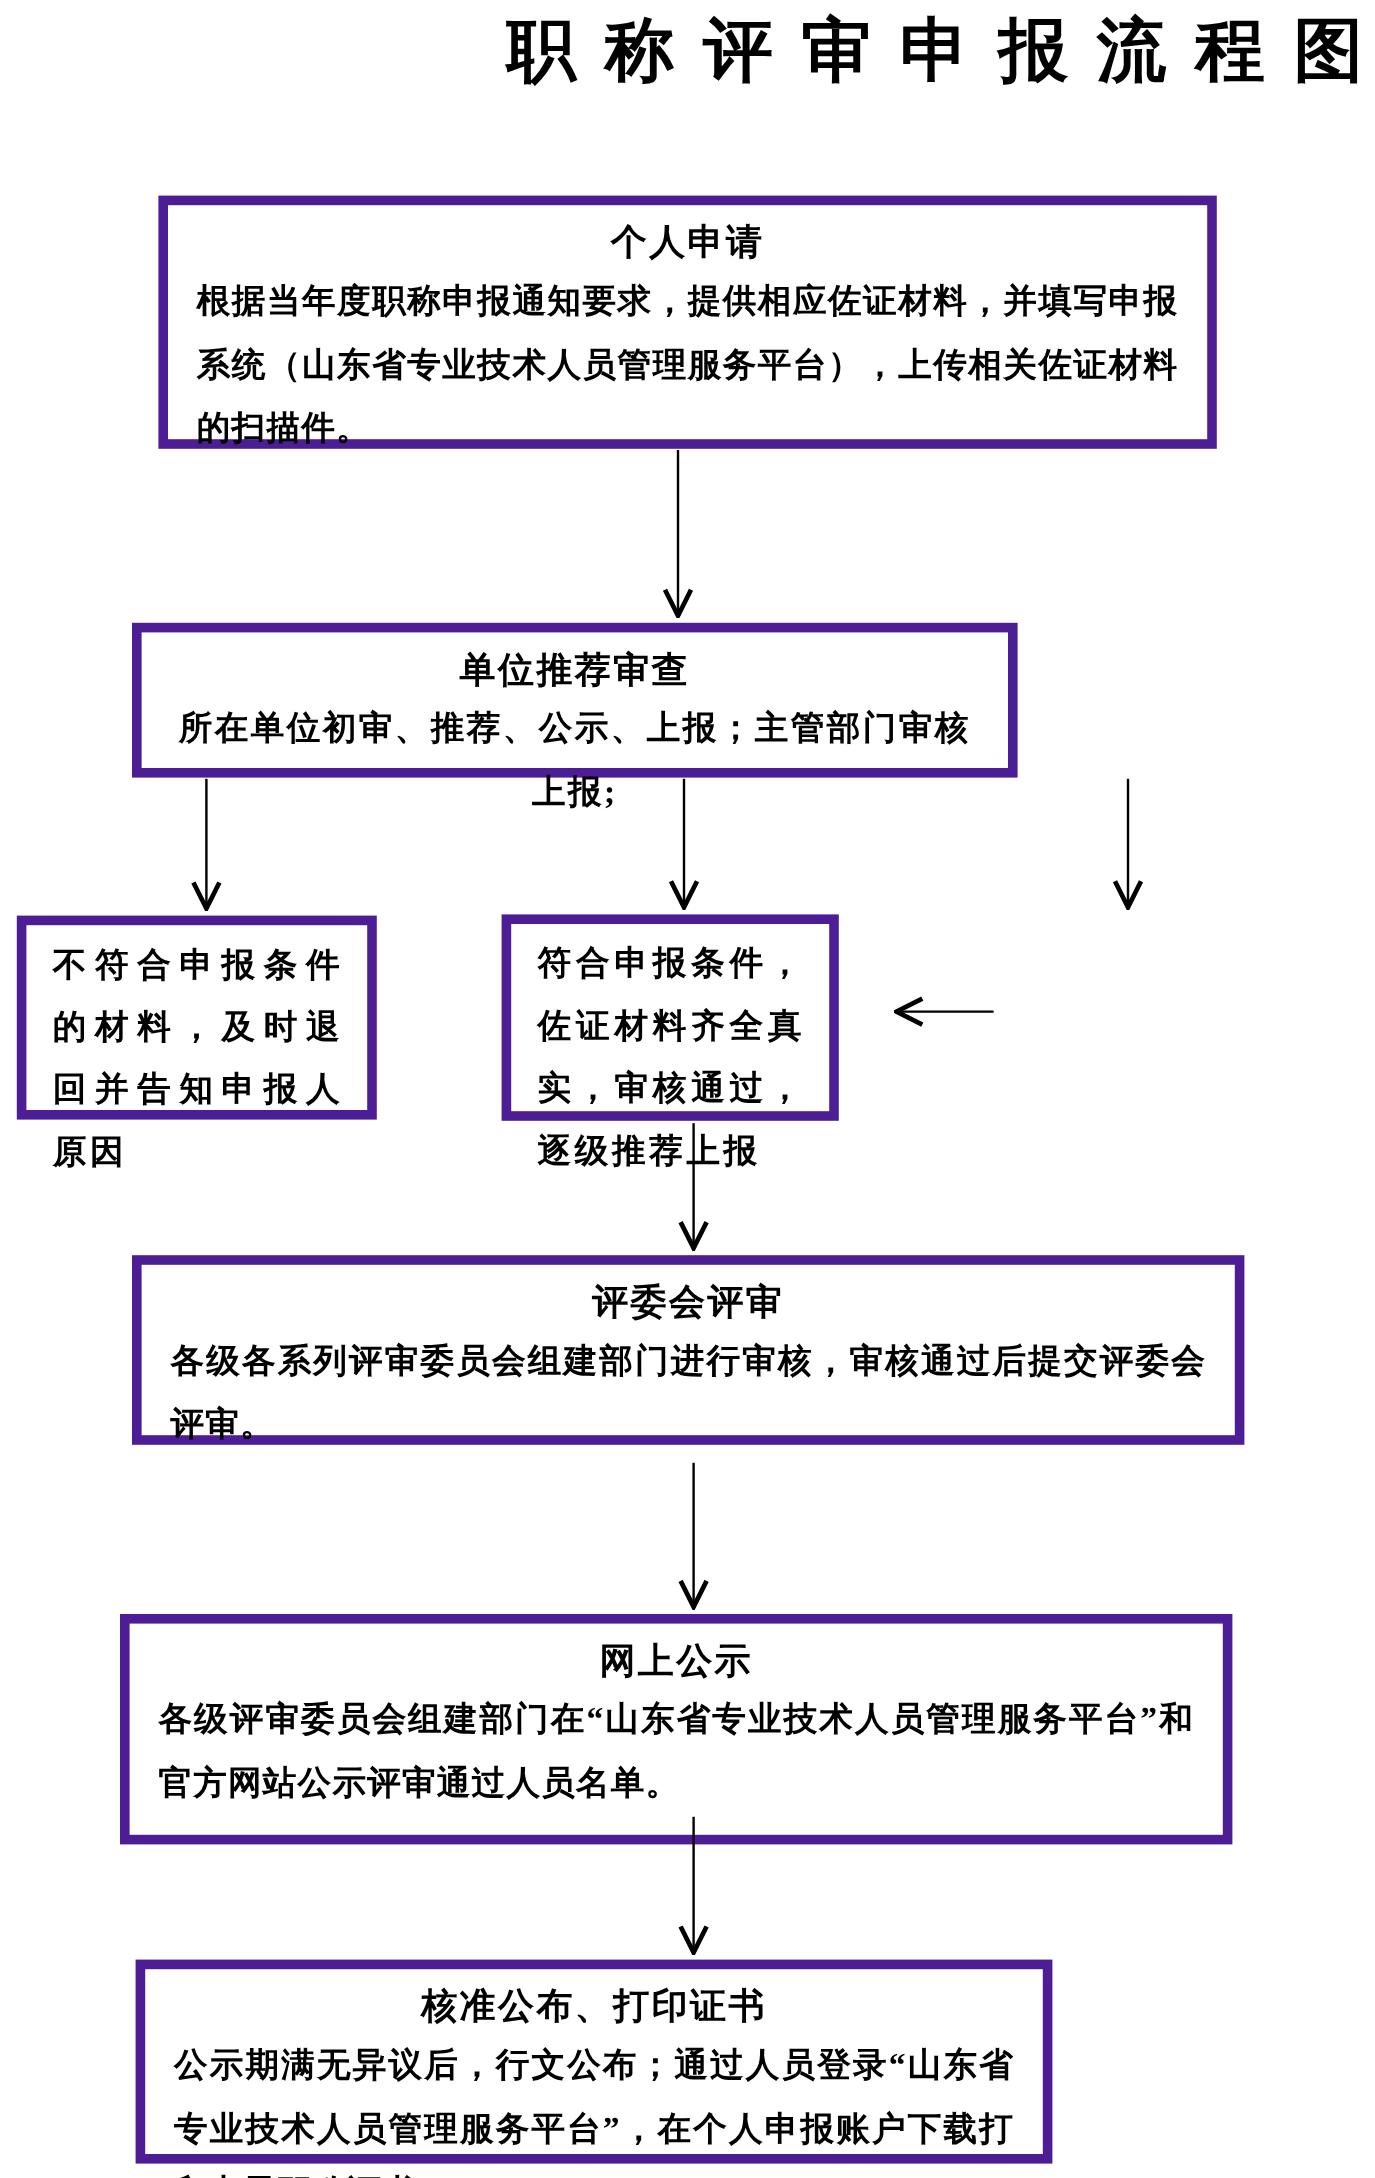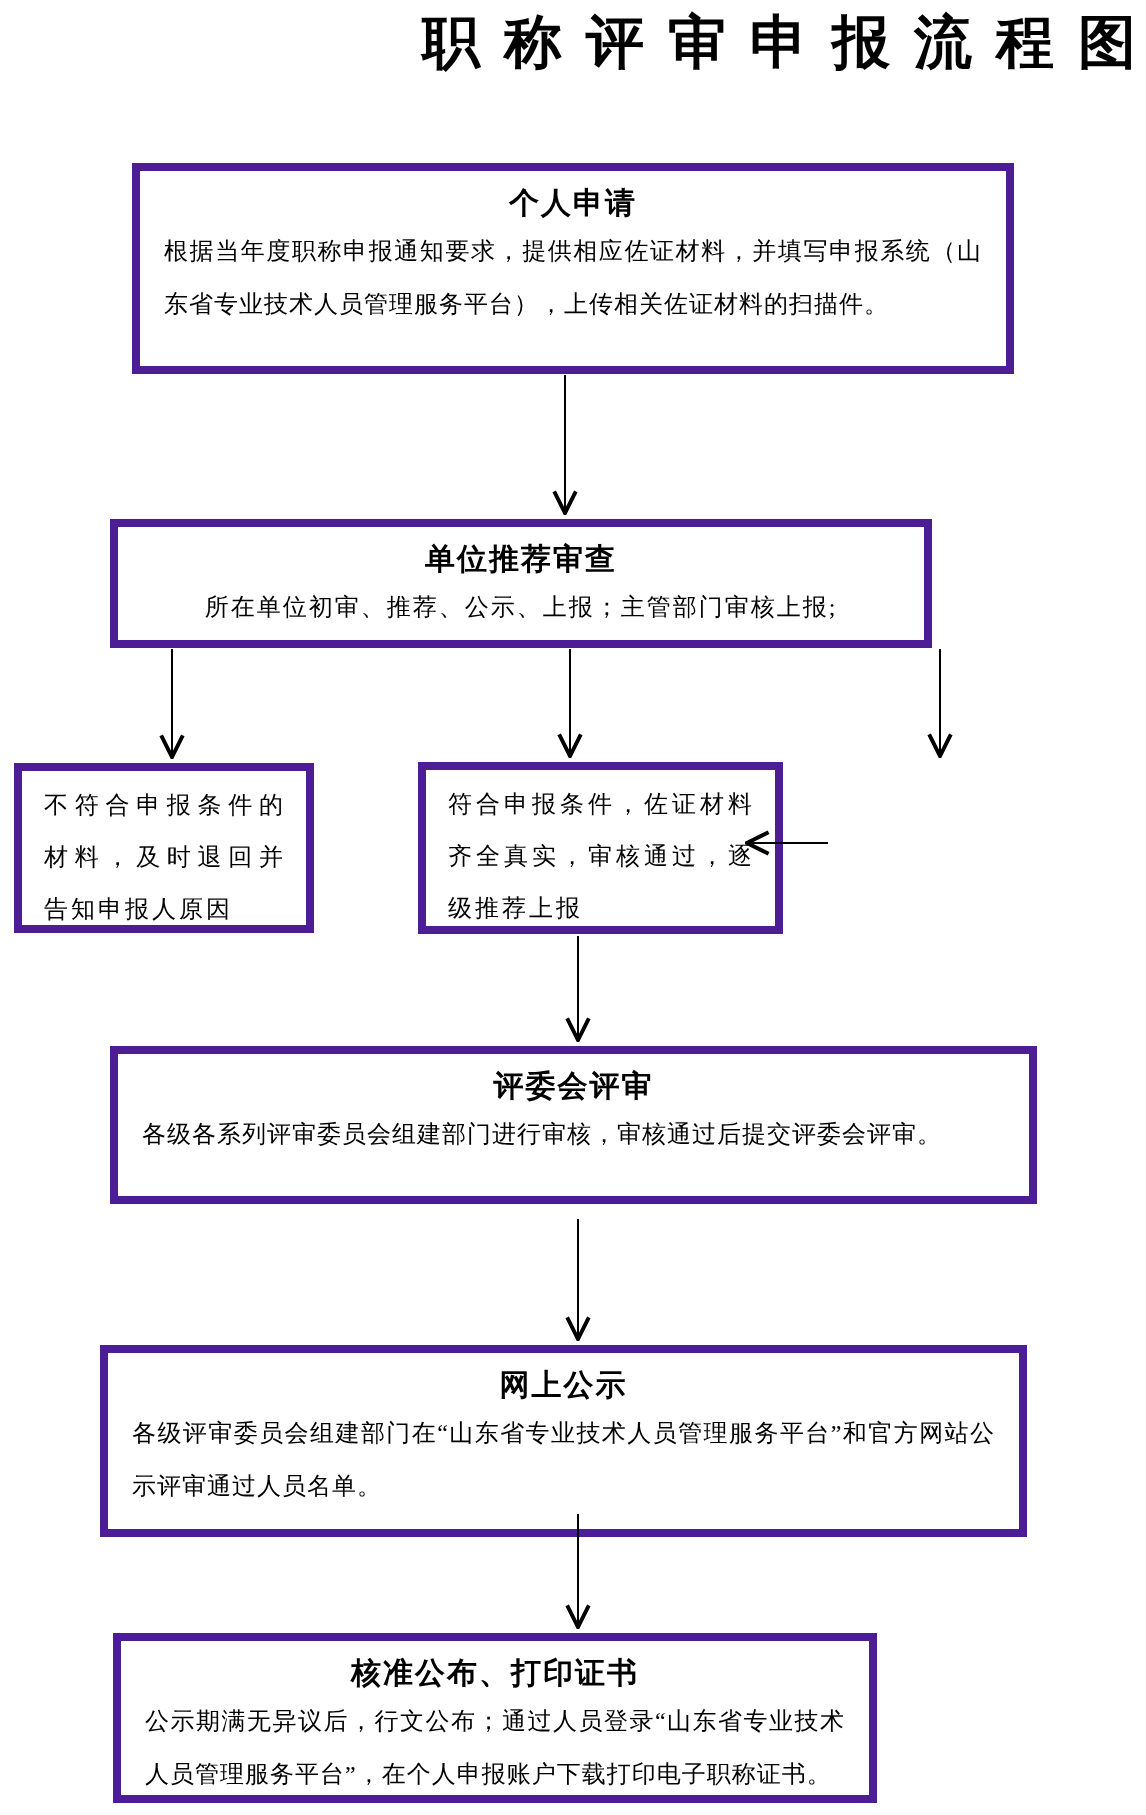--- a/index.html
+++ b/index.html
@@ -38,44 +38,45 @@
   .box-title {
     font-family: "Liberation Sans", sans-serif;
     font-weight: bold;
     font-size: 30px;
     line-height: 44px;
     margin-top: 10px;
     text-align: center;
     letter-spacing: 2px;
   }
   .box-body {
-    font-size: 24px;
+    font-size: 28px;
     line-height: 53px;
     padding: 0 24px;
     letter-spacing: 1px;
     text-align: justify;
+    font-weight: bold;
   }
   .box-body.centered {
     text-align: center;
     letter-spacing: 2px;
   }
   
   #box1 { left: 132px; top: 163px; width: 882px; height: 211px; }
-  #box2 { left: 110px; top: 519px; width: 822px; height: 129px; }
+  #box2 { left: 110px; top: 519px; width: 738px; height: 129px; }
   #box4 { left: 110px; top: 1046px; width: 927px; height: 158px; }
   #box5 { left: 100px; top: 1345px; width: 927px; height: 192px; }
   #box6 { left: 113px; top: 1633px; width: 764px; height: 170px; }
   
   .branch .box-body {
     padding: 8px 20px 0 22px;
     line-height: 52px;
     letter-spacing: 3px;
   }
   #box-reject     { left: 14px;  top: 763px; width: 300px; height: 170px; }
-  #box-pass       { left: 418px; top: 762px; width: 365px; height: 172px; }
+  #box-pass       { left: 418px; top: 762px; width: 281px; height: 172px; }
   #box-incomplete { left: 830px; top: 762px; width: 288px; height: 172px; }
 
   #arrow-layer {
     position: absolute;
     left: 0; top: 0;
     width: 1146px;
     height: 1815px;
     pointer-events: none;
   }
   #arrow-layer line { stroke: #000000; stroke-width: 2; }

